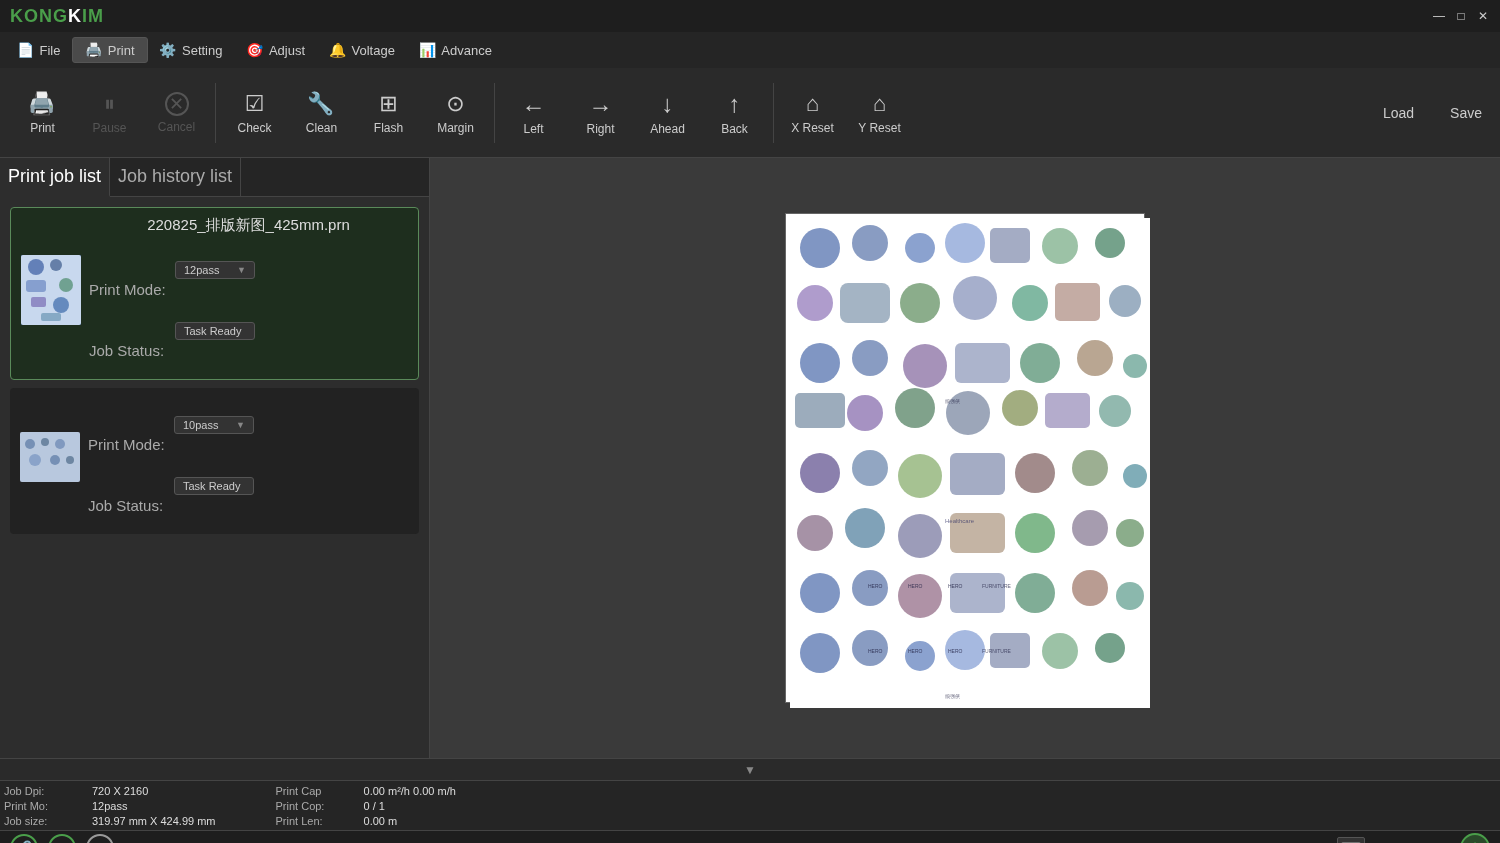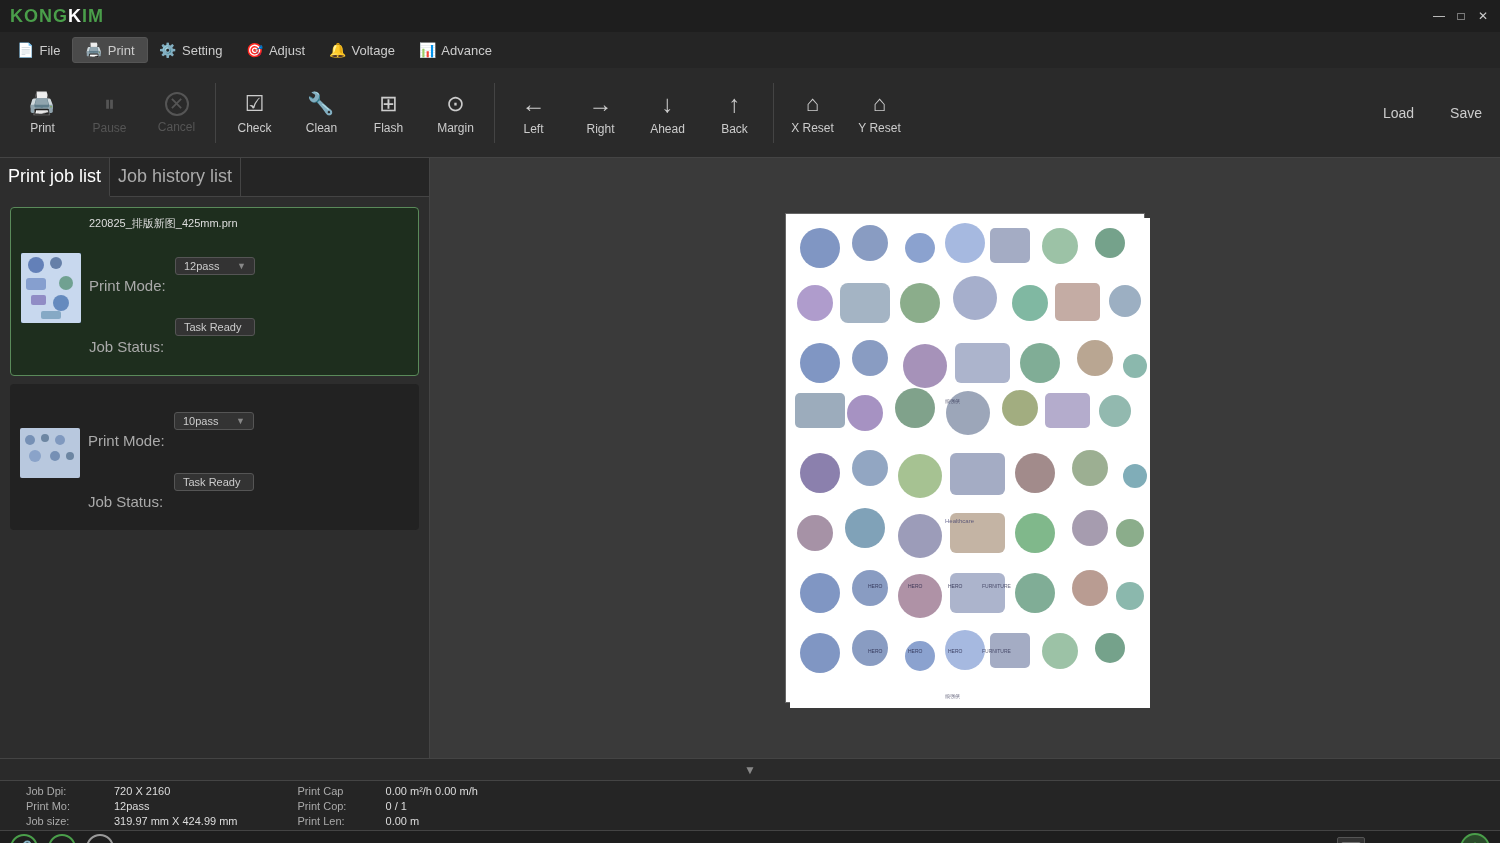--- a/index.html
+++ b/index.html
@@ -189,22 +189,23 @@
       width: 100%;
       height: 100%;
       background: linear-gradient(135deg, #4a6a9a 0%, #2a4a7a 50%, #3a5a8a 100%);
       display: flex;
       flex-wrap: wrap;
       overflow: hidden;
     }
     .job-info { flex: 1; }
     .job-name {
       color: #ddd;
-      font-size: 11px;
+      font-size: 15px;
       margin-bottom: 6px;
+      text-align: center;
     }
     .job-field {
       display: flex;
       align-items: center;
       gap: 6px;
       margin-bottom: 4px;
     }
     .job-field-label {
       color: #aaa;
       font-size: 15px;
@@ -259,21 +260,21 @@
     }
     .chevron-down { color: #888; font-size: 12px; }
 
     
     #status-bar {
       height: 50px;
       background: #252525;
       border-top: 1px solid #444;
       display: flex;
       align-items: center;
-      padding: 0 26px;
+      padding: 0 4px;
       gap: 60px;
     }
     .status-section {
       display: flex;
       flex-direction: column;
       gap: 3px;
     }
     .status-row {
       display: flex;
       gap: 8px;

